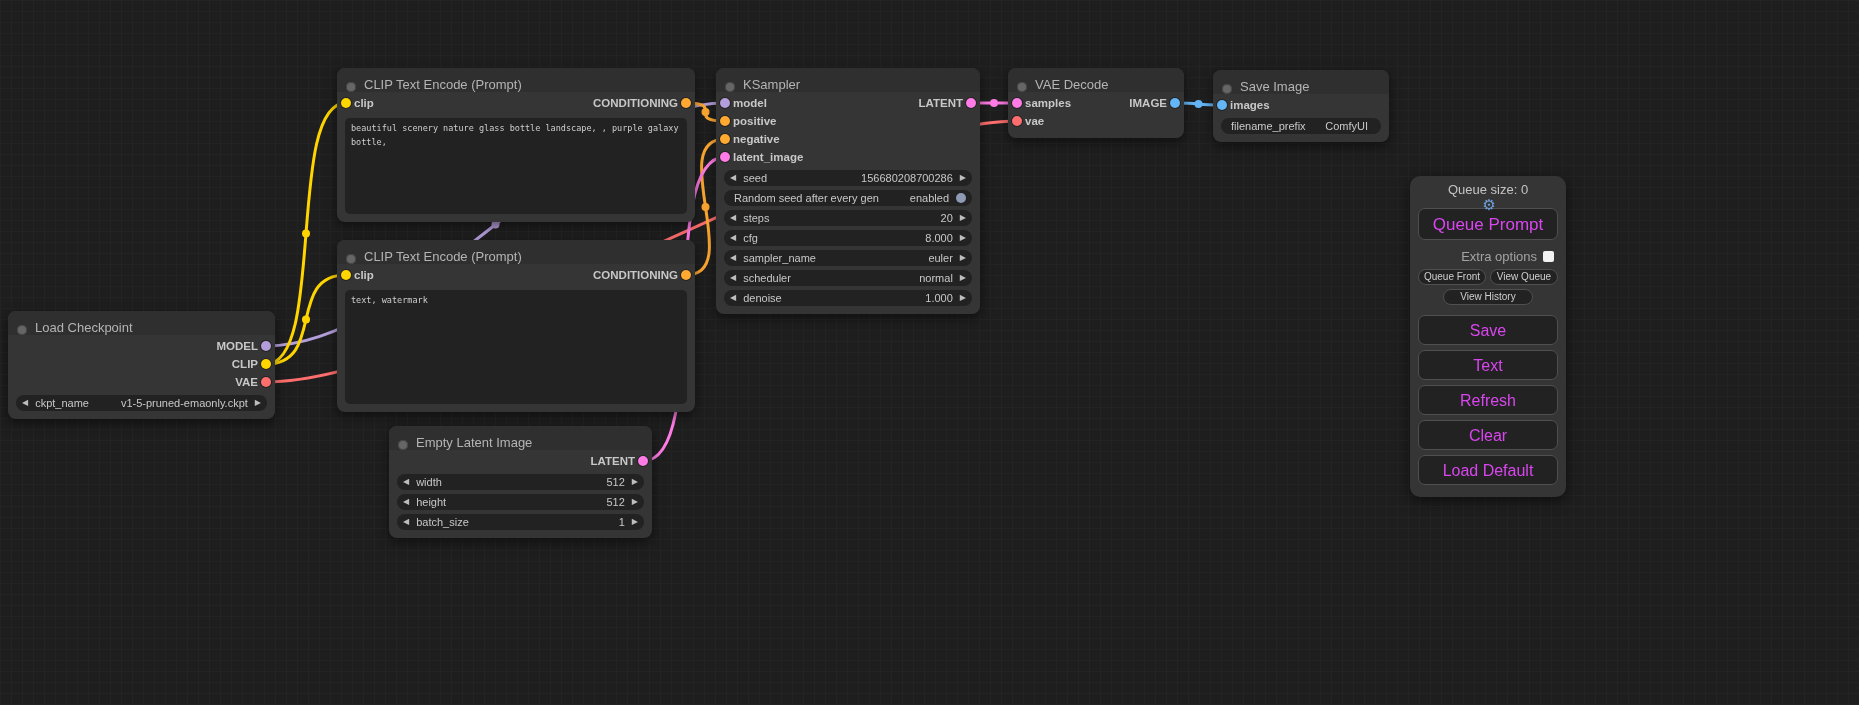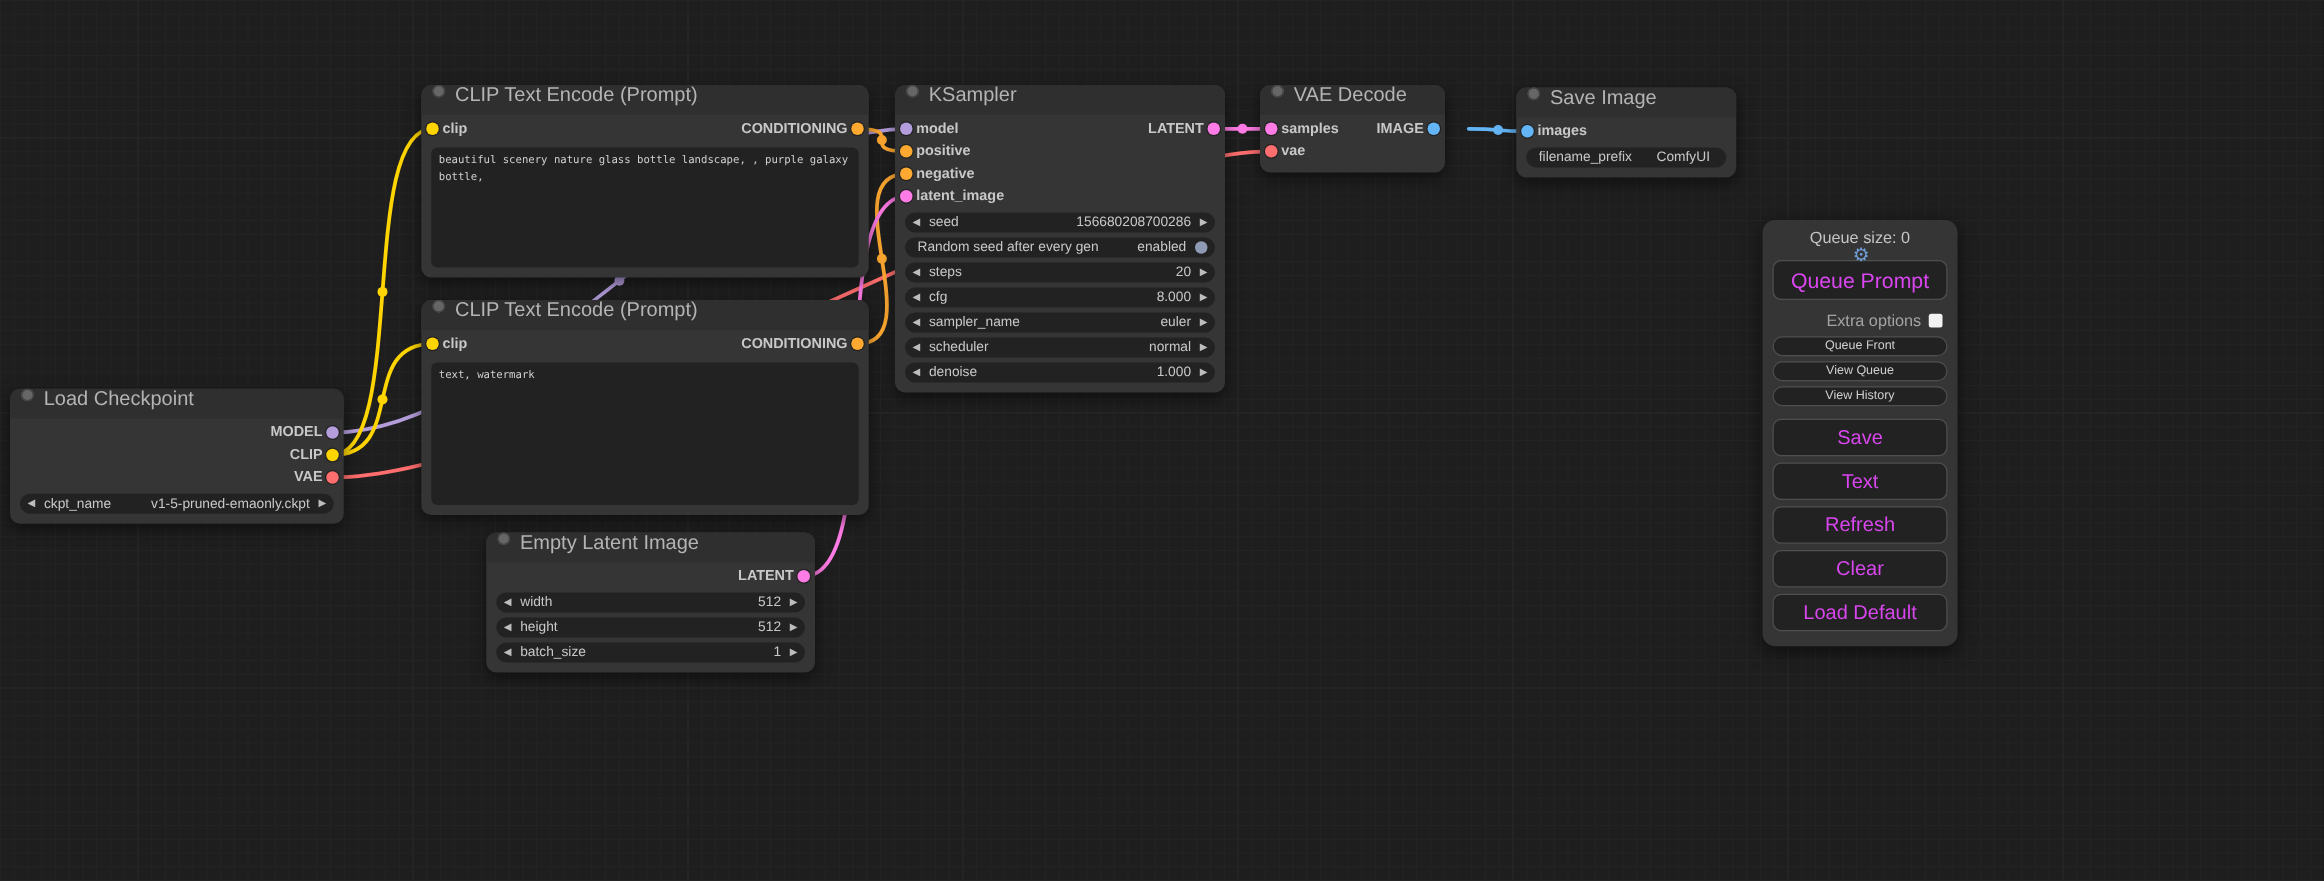--- a/index.html
+++ b/index.html
@@ -15,22 +15,22 @@
       linear-gradient(90deg, #2a2a2a 1px, transparent 1px);
     background-size:11px 11px,11px 11px,110px 110px,110px 110px;
   }
   #wires{position:absolute;left:0;top:0;z-index:1;}
 
   .node{
     position:absolute;z-index:2;background:#353535;border-radius:8px;
     box-shadow:0 4px 12px rgba(0,0,0,.5);color:#c8c8c8;padding-bottom:8px;
   }
   .node-title{
-    height:24px;display:flex;align-items:flex-start;gap:8px;padding:0 9px;
-    background:#2f2f2f;border-radius:8px 8px 0 0;font-size:16px;color:#b4b4b4;
+    height:24px;display:flex;align-items:flex-end;gap:8px;padding:0 9px;
+    background:#2f2f2f;border-radius:8px 8px 0 0;font-size:13px;color:#b4b4b4;
     cursor:move;
   }
   .collapse-dot{width:10px;height:10px;border-radius:50%;background:#666;flex:0 0 auto;box-shadow:inset 0 0 0 1px #444;}
   .slots{padding-top:2px;}
   .srow{position:relative;height:18px;display:flex;align-items:center;justify-content:space-between;padding:0 17px;font-size:11.5px;color:#c8c8c8;font-weight:bold;}
   .srow.out-only{justify-content:flex-end;}
   .dot{position:absolute;top:50%;transform:translateY(-50%);width:10px;height:10px;border-radius:50%;box-shadow:0 0 0 1px rgba(0,0,0,.35);cursor:crosshair;}
   .dot.l{left:4px;}
   .dot.r{right:4px;}
   .dot-model{background:var(--c-model);}
@@ -68,21 +68,21 @@
   .qp-title{flex:1;text-align:center;}
   .gear{color:#6f9fd8;font-size:15px;margin-left:2px;cursor:pointer;line-height:1;}
   .btn{
     display:block;width:100%;background:#222;border:1px solid #4f4f4f;border-radius:7px;
     color:#d946ef;font-family:inherit;font-size:16px;padding:6px 0 4px;margin-top:5px;
     text-align:center;cursor:pointer;
   }
   .btn.big{font-size:17px;margin-top:6px;}
   .extra-row{display:flex;align-items:center;justify-content:flex-end;gap:6px;margin-top:9px;font-size:13px;color:#a3a3a3;padding-right:4px;}
   .checkbox{width:11px;height:11px;background:#f2f2f2;border-radius:2px;display:inline-block;cursor:pointer;}
-  .small-row{display:flex;gap:4px;margin-top:5px;justify-content:center;flex-direction:column;}
+  .small-row{display:flex;gap:4px;margin-top:5px;justify-content:center;}
   .btn.pill{font-size:10px;padding:1px 4px 2px;border-radius:10px;margin-top:0;width:auto;flex:1;color:#cfcfcf;}
   .small-row.center{margin-top:4px;margin-bottom:10px;}
   .small-row.center .btn.pill{flex:0 0 auto;padding:1px 16px 2px;text-align:center;}
 </style>
 </head>
 <body>
 
 <div id="canvas">
 
   <svg id="wires" width="1859" height="705">
@@ -259,21 +259,21 @@
       <span class="warr">▶</span>
     </div>
     <div class="widget">
       <span class="warr">◀</span>
       <span class="wname">denoise</span>
       <span class="wvalue">1.000</span>
       <span class="warr">▶</span>
     </div>
   </div>
 
-  <div class="node" style="left:1008px;top:68px;width:148px;">
+  <div class="node" style="left:1008px;top:68px;width:176px;">
     <div class="node-title">
       <span class="collapse-dot"></span>
       <span>VAE Decode</span>
     </div>
     <div class="slots">
       <div class="srow">
         <span class="dot l dot-latent"></span>
         <span>samples</span>
         <span>IMAGE</span>
         <span class="dot r dot-image"></span>

